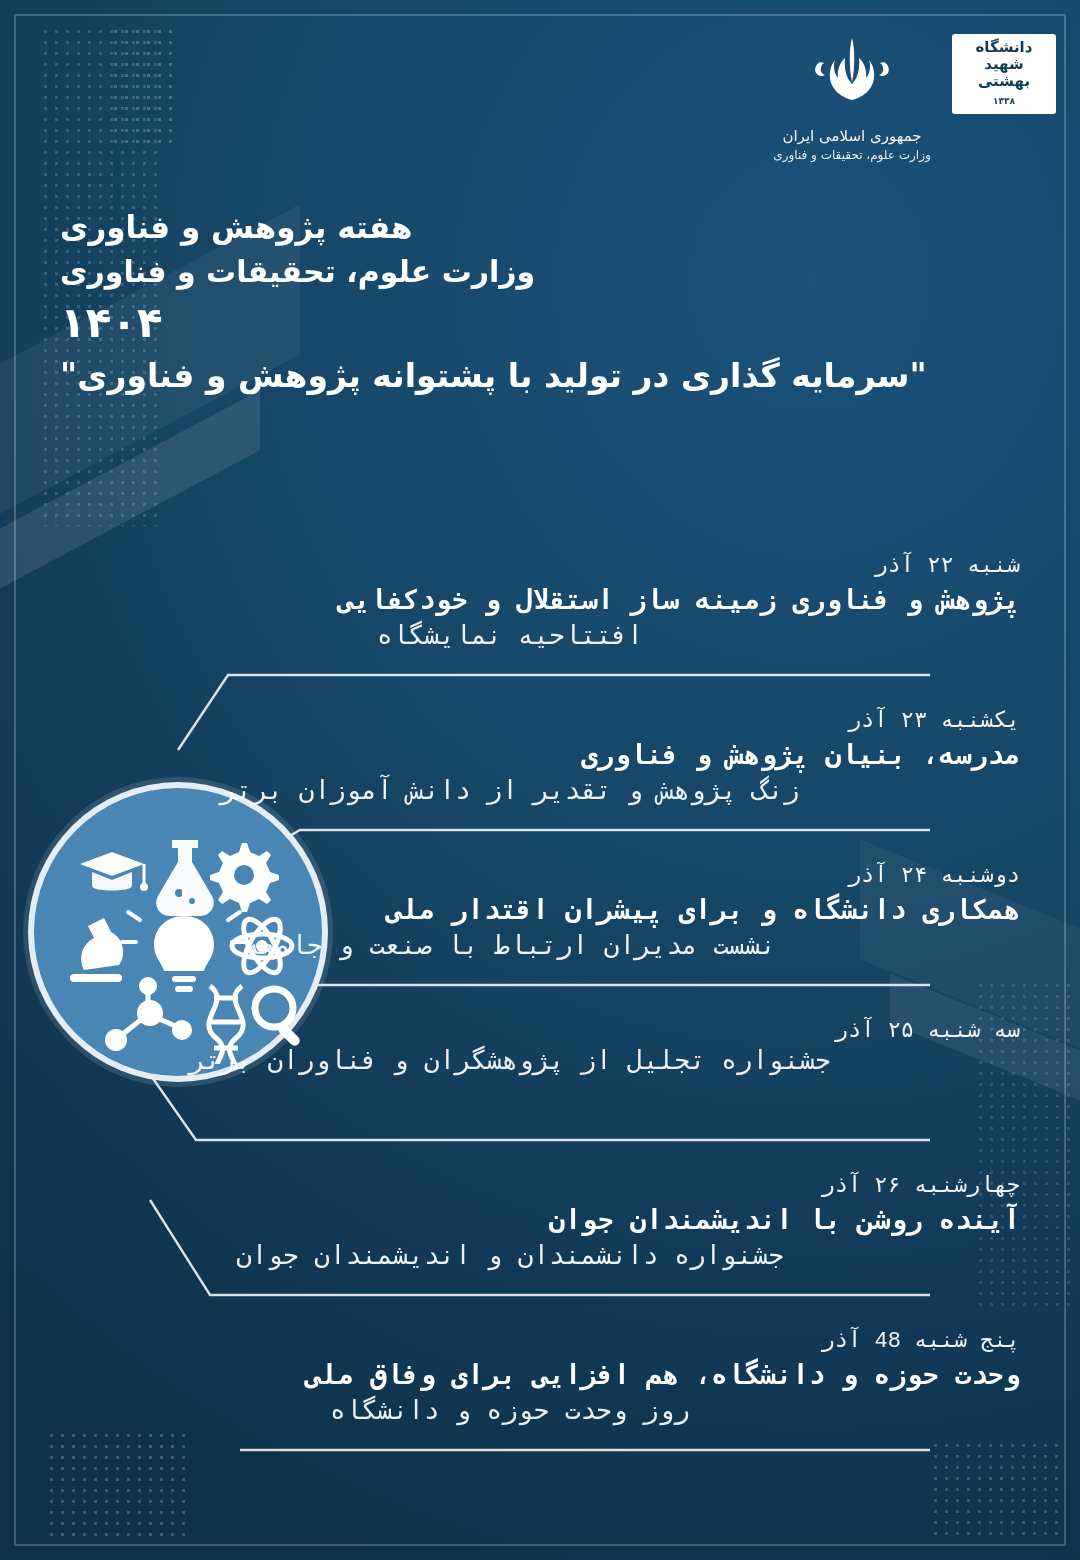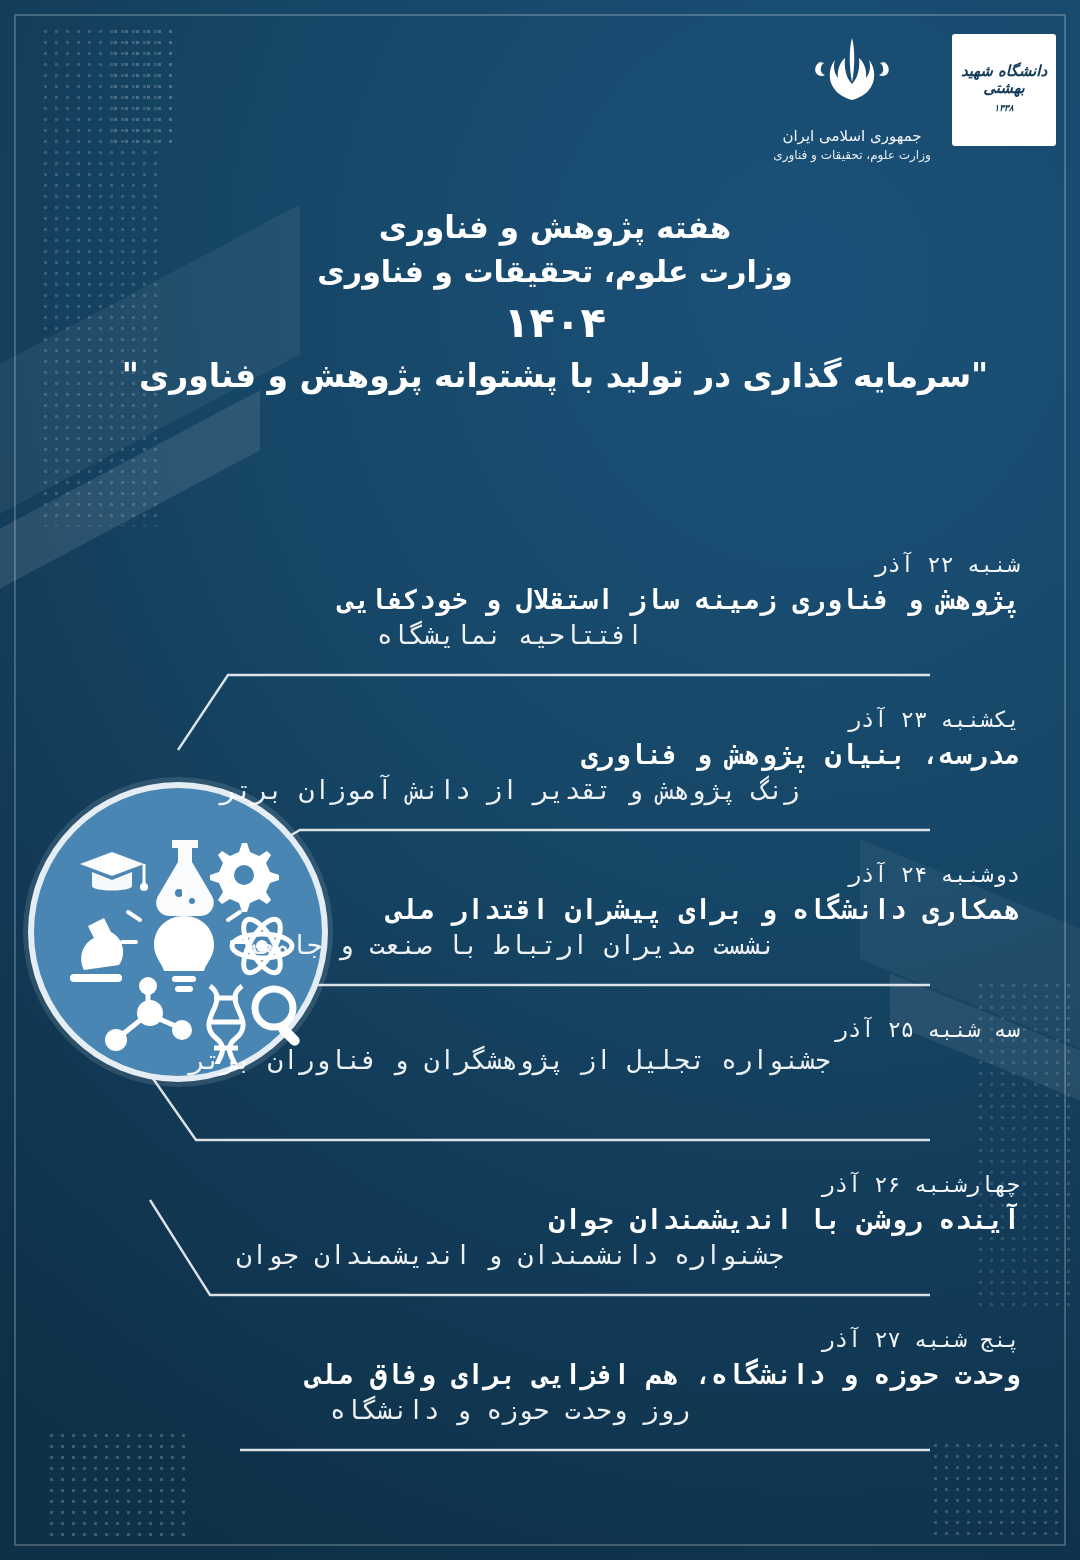--- a/index.html
+++ b/index.html
@@ -45,36 +45,35 @@
   
   .logos{position:absolute;top:22px;left:0;width:1080px;height:160px;}
   .logo-emblem{
     position:absolute;right:138px;top:10px;width:180px;height:140px;
     color:#ffffff;text-align:center;
   }
   .logo-emblem .glyph{font-size:74px;line-height:82px;}
   .logo-emblem .l1{font-size:15px;opacity:.95;letter-spacing:.5px;}
   .logo-emblem .l2{font-size:12px;opacity:.9;margin-top:3px;}
   .logo-univ{
-    position:absolute;right:24px;top:12px;width:104px;height:112px;
+    position:absolute;right:24px;top:12px;width:104px;height:80px;
     background:#ffffff;border-radius:3px;
     display:flex;align-items:center;justify-content:center;
     overflow:hidden;
-    font-style:italic;
   }
   .logo-univ .u-txt{
     color:#123b58;font-weight:bold;font-size:15px;line-height:17px;
     text-align:center;padding:4px;
   }
   .logo-univ .u-year{font-size:9px;letter-spacing:1px;margin-top:3px;text-align:center;}
 
   
   .titles{
-    position:absolute;top:205px;right:45px;width:960px;
-    text-align:center;color:#ffffff;
+    position:absolute;top:205px;right:60px;width:960px;
+    text-align:left;color:#ffffff;
   }
   .t-line1{font-size:31px;font-weight:bold;line-height:44px;letter-spacing:.3px;}
   .t-line2{font-size:30px;font-weight:bold;line-height:46px;}
   .t-year{font-size:42px;font-weight:bold;line-height:56px;letter-spacing:2px;}
   .t-slogan{font-size:33px;font-weight:bold;line-height:50px;}
 
   
   .medallion{
     position:absolute;left:28px;top:782px;width:288px;height:288px;
     border-radius:50%;
@@ -264,19 +263,19 @@
       <div class="d-sub">جشنواره تجلیل از پژوهشگران و فناوران برتر</div>
     </div>
 
     <div class="day">
       <div class="d-date">چهارشنبه ۲۶ آذر</div>
       <div class="d-title">آینده روشن با اندیشمندان جوان</div>
       <div class="d-sub">جشنواره دانشمندان و اندیشمندان جوان</div>
     </div>
 
     <div class="day">
-      <div class="d-date">پنج شنبه ۲۷ آذر</div>
+      <div class="d-date">پنج شنبه 48 آذر</div>
       <div class="d-title">وحدت حوزه و دانشگاه، هم افزایی برای وفاق ملی</div>
       <div class="d-sub">روز وحدت حوزه و دانشگاه</div>
     </div>
 
   </div>
 </div>
 
 </body></html>

